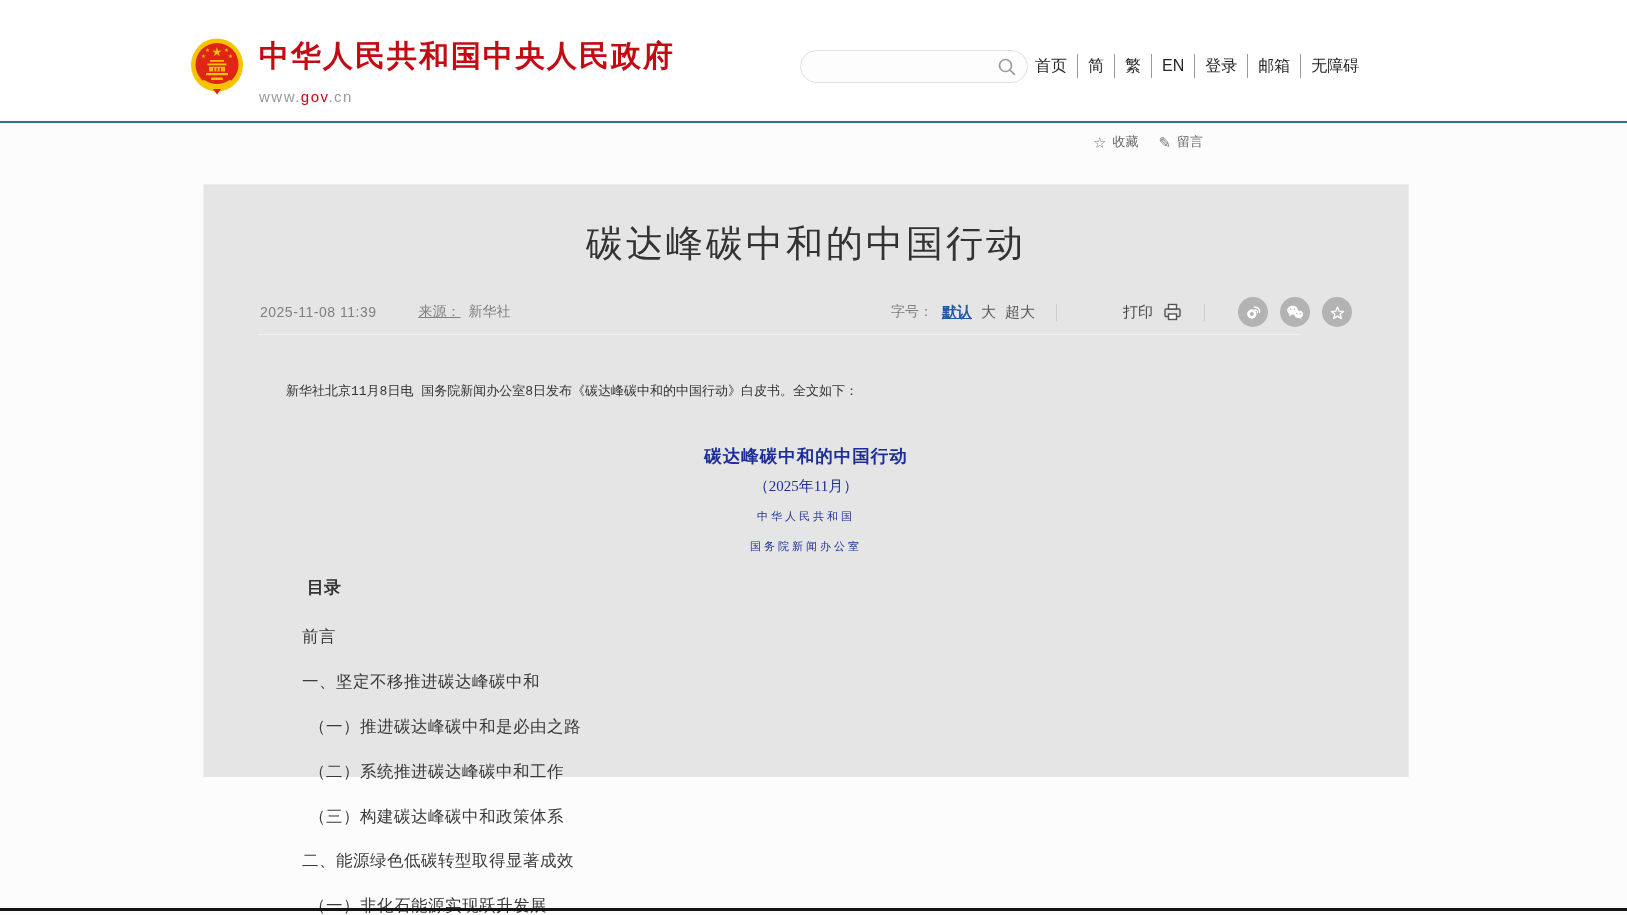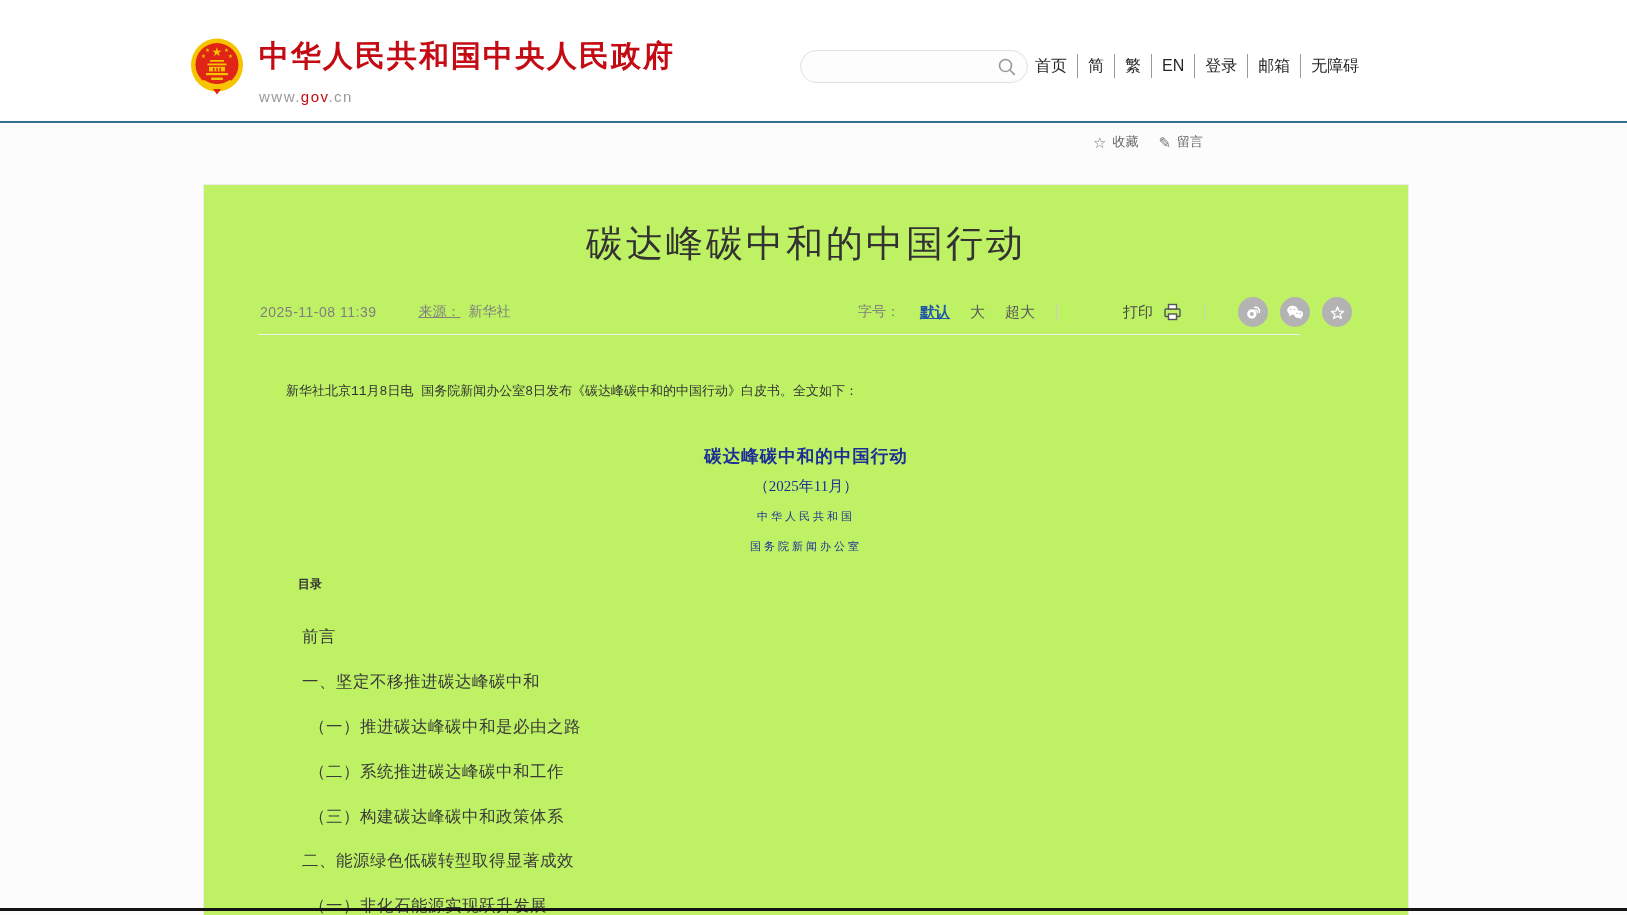--- a/index.html
+++ b/index.html
@@ -26,45 +26,45 @@
   .top-nav a { display:block; font-size:16px; color:#262626; text-decoration:none;
     padding:2px 10px; line-height:20px; }
   .top-nav a + a { border-left:1px solid #999; }
   .teal-line { position:absolute; top:121px; left:0; width:100%; height:2px; background:#35708d; }
   
   .page-actions { position:absolute; top:133px; left:1093px; display:flex; gap:20px;
     font-size:13px; color:#666; }
   .page-actions a { display:flex; align-items:center; gap:6px; color:#666; text-decoration:none; }
   .page-actions .ic { font-size:15px; color:#777; line-height:15px; }
   
-  .article-card { position:absolute; left:203px; top:184px; width:1206px; height:731px;
-    background:#bef264; border:1px solid #ececec; border-bottom:none; }
+  .article-card { position:absolute; left:203px; top:184px; width:1206px; height:593px;
+    background:#e5e5e5; border:1px solid #ececec; border-bottom:none; }
   .art-title { position:absolute; top:34px; left:0; width:100%; text-align:center;
     font-size:37px; font-weight:500; color:#333; letter-spacing:3px; }
   .meta { position:absolute; top:114px; left:56px; right:56px; height:26px;
     display:flex; align-items:center; font-size:14px; color:#808080; }
   .meta-left { display:flex; align-items:center; }
   .meta .date { margin-right:42px; letter-spacing:0.5px; }
   .meta .src-label { margin-right:8px;text-decoration:underline; }
   .meta-right { margin-left:auto; display:flex; align-items:center; }
-  .fs-opt { color:#5a5a5a; text-decoration:none; margin-left:20px; font-size:15px; }
+  .fs-opt { color:#5a5a5a; text-decoration:none; margin-left:9px; font-size:15px; }
   .fs-opt.active { color:#2257a8; font-weight:bold; text-decoration:underline; }
   .vsep { width:1px; height:17px; background:#ccc; margin:0 21px; }
   .print { display:flex; align-items:center; gap:9px; color:#4a4a4a; text-decoration:none; font-size:15px;margin-left:45px; }
   .share { width:30px; height:30px; border-radius:50%; background:#b3b3b3; margin-left:12px;
     display:flex; align-items:center; justify-content:center; cursor:pointer; }
   .meta-divider { position:absolute; top:149px; left:54px; width:1042px; height:1px; background:#f0f0f0; }
   .lead { position:absolute; top:194px; left:56px; right:56px; font-size:13px; color:#333;
     line-height:25px; text-indent:2em; font-family:Liberation Mono, monospace; }
   .doc-head { position:absolute; top:256px; left:0; width:100%; text-align:center;
     color:#1d2f96; font-family:"Liberation Serif", serif; }
   .doc-title { font-size:17.5px; font-weight:bold; line-height:30px; letter-spacing:1px; }
   .doc-date { font-size:15px; line-height:30px; }
   .doc-org { font-size:11px; line-height:30px; letter-spacing:3px; }
-  .toc-head { position:absolute; top:391px; left:94px; font-size:12px; font-weight:bold; color:#333; }
+  .toc-head { position:absolute; top:391px; left:103px; font-size:17px; font-weight:bold; color:#333; }
   .toc { position:absolute; top:430px; left:98px; list-style:none; font-size:16.5px; color:#3a3a3a; }
   .toc li { height:44.8px; display:flex; align-items:center; letter-spacing:0.5px; }
   .toc li.sub { padding-left:7px; }
   .bottom-bar { position:absolute; top:908px; left:0; width:100%; height:3px; background:#141414; z-index:5; }
 </style>
 </head>
 <body>
 
 <div class="page">
 

